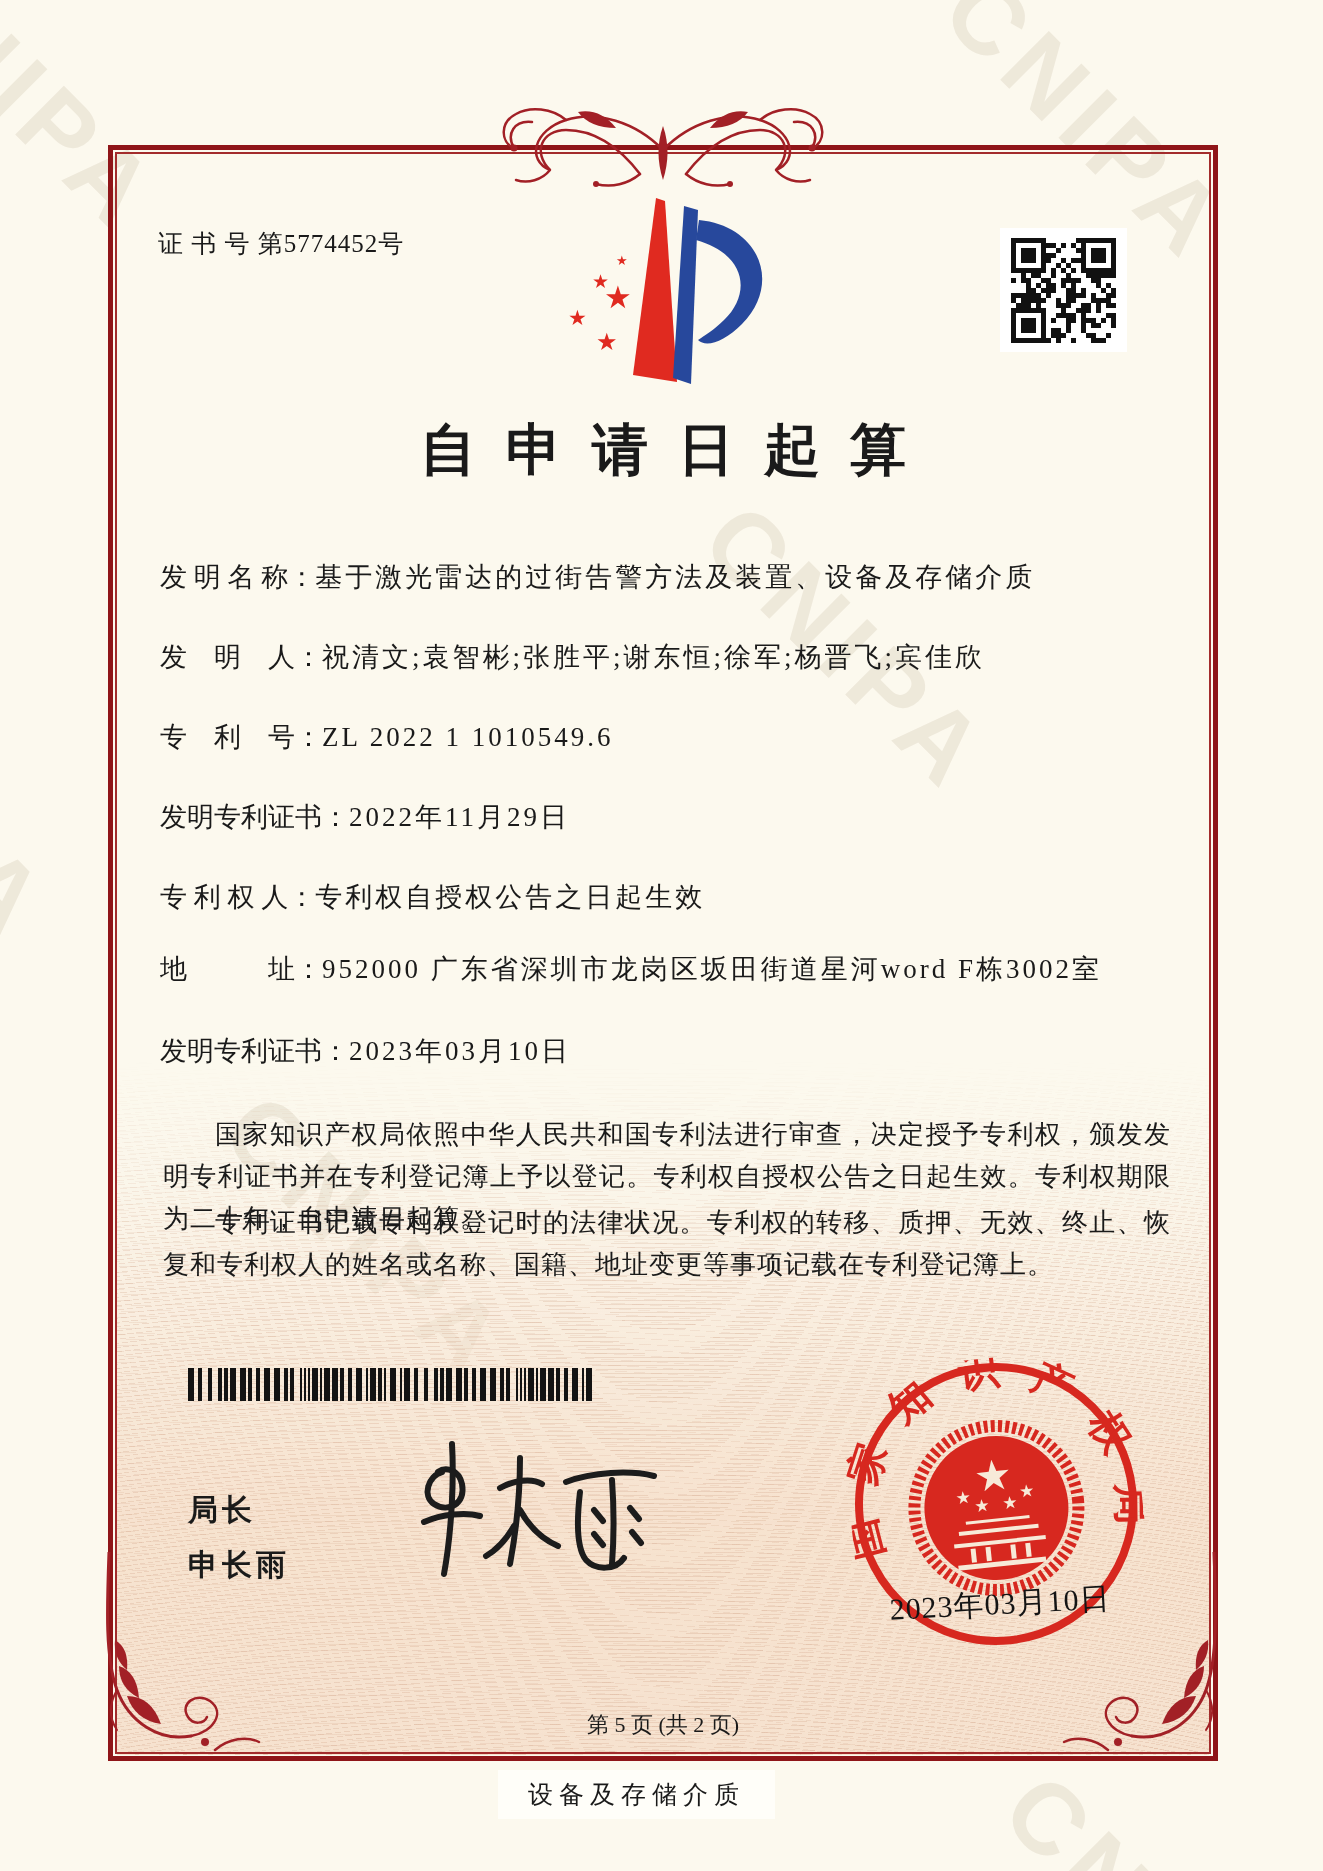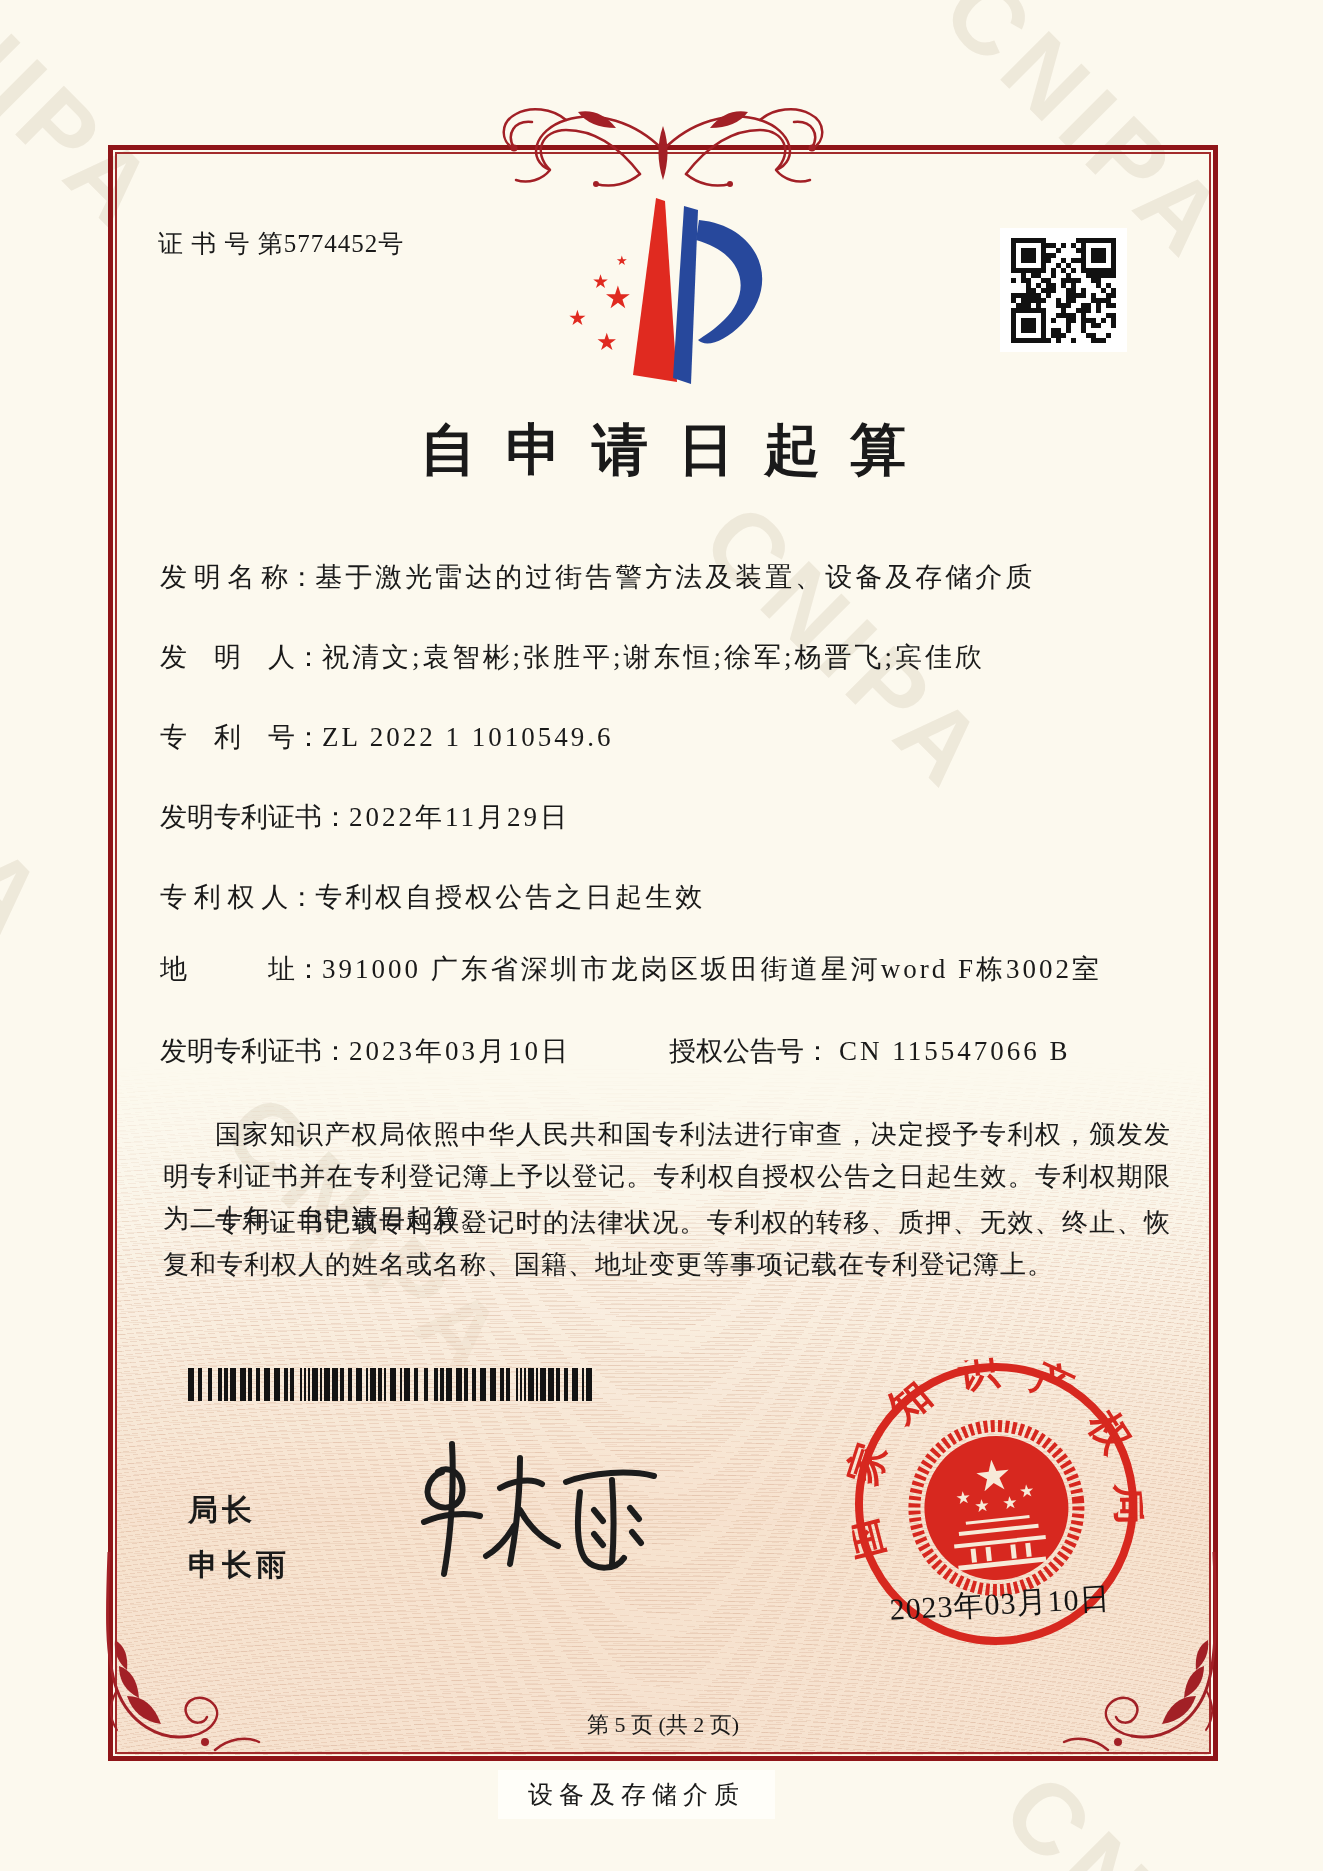--- a/index.html
+++ b/index.html
@@ -397,27 +397,24 @@
 <div class="row" style="top:716px">
   <span class="field-label">专　利　号：</span><span class="field-value">ZL 2022 1 1010549.6</span>
 </div>
 <div class="row" style="top:796px">
   <span class="field-label">发明专利证书：</span><span class="field-value">2022年11月29日</span>
 </div>
 <div class="row" style="top:876px">
   <span class="field-label">专 利 权 人：</span><span class="field-value">专利权自授权公告之日起生效</span>
 </div>
 <div class="row" style="top:948px">
-  <span class="field-label">地　　　址：</span><span class="field-value addr-value">391000 广东省深圳市龙岗区坂田街道星河word F栋3002室</span>
+  <span class="field-label">地　　　址：</span><span class="field-value addr-value">952000 广东省深圳市龙岗区坂田街道星河word F栋3002室</span>
 </div>
 <div class="row" style="top:1030px">
   <span class="field-label">发明专利证书：</span><span class="field-value">2023年03月10日</span>
-  <span class="grant-pair2">
-    <span class="field-label" style="min-width:170px">授权公告号：</span><span class="field-value">CN 115547066 B</span>
-  </span>
 </div>
 
 <div class="para" style="top:1114px">国家知识产权局依照中华人民共和国专利法进行审查，决定授予专利权，颁发发明专利证书并在专利登记簿上予以登记。专利权自授权公告之日起生效。专利权期限为二十年，自申请日起算。</div>
 <div class="para" style="top:1202px">专利证书记载专利权登记时的法律状况。专利权的转移、质押、无效、终止、恢复和专利权人的姓名或名称、国籍、地址变更等事项记载在专利登记簿上。</div>
 
 <div class="barcode">
     <i style="left:0px;width:6px"></i>
     <i style="left:10px;width:4px"></i>
     <i style="left:20px;width:4px"></i>
     <i style="left:30px;width:4px"></i>

